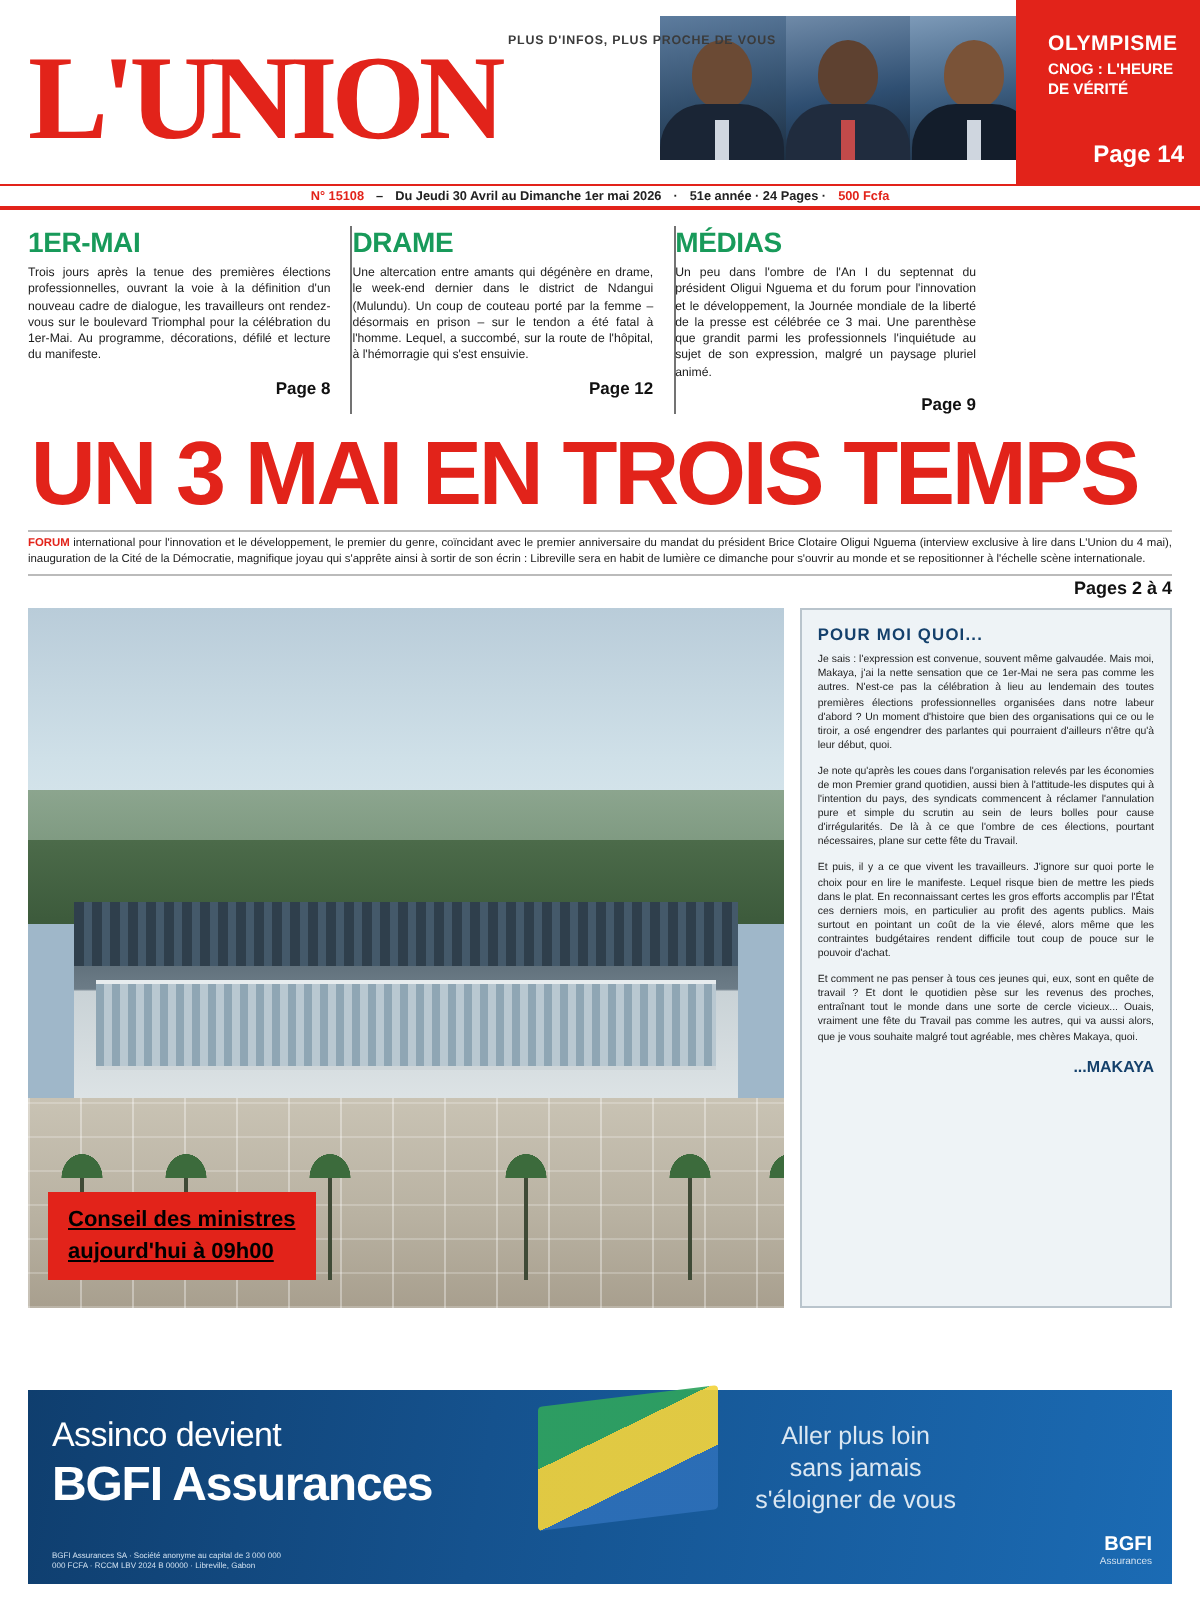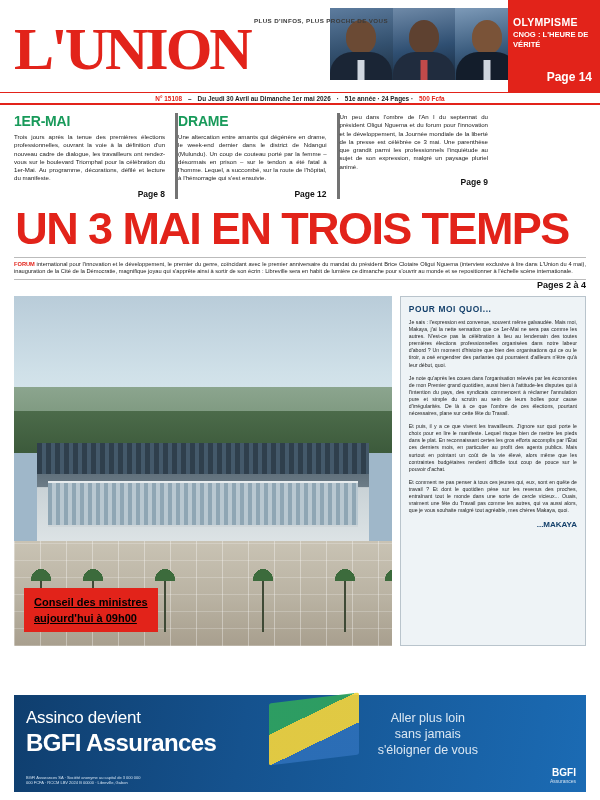--- a/index.html
+++ b/index.html
@@ -93,21 +93,21 @@
   }
   .p2 .tie { background: #c24a4a; }
   .p3 .tie { background: #cfd6df; }
   .masthead-right {
     position: absolute;
     right: 0; top: 0;
     width: 92px; height: 92px;
     background: #e2231a;
     color: #fff;
     z-index: 5;
-    padding: 16px 8px 0 5px;
+    padding: 16px 8px 0 16px;
   }
   .mr-t1 {
     font-size: 10.5px; font-weight: bold; letter-spacing: .3px;
     line-height: 12px;
   }
   .mr-t2 {
     font-size: 7.6px; line-height: 9.5px; margin-top: 2px;
     font-weight: bold;
   }
   .mr-page {
@@ -134,21 +134,21 @@
     display: flex;
     width: 512px;
     padding: 8px 14px 4px 14px;
     gap: 0;
   }
   .teaser {
     width: 185px;
     padding-right: 10px;
     position: relative;
   }
-  .teaser + .teaser { border-left: 3px solid #737373; }
+  .teaser + .teaser { border-left: 1px solid #737373; }
   .teaser h3 {
     margin: 0 0 4px 0;
     font-size: 14px;
     color: #189a5a;
     letter-spacing: -.2px;
     font-weight: bold;
   }
   .teaser p {
     margin: 0;
     font-size: 6.1px;
@@ -402,20 +402,21 @@
       <h3>1ER-MAI</h3>
       <p>Trois jours après la tenue des premières élections professionnelles, ouvrant la voie à la définition d'un nouveau cadre de dialogue, les travailleurs ont rendez-vous sur le boulevard Triomphal pour la célébration du 1er-Mai. Au programme, décorations, défilé et lecture du manifeste.</p>
       <div class="pg">Page 8</div>
     </div>
     <div class="teaser">
       <h3>DRAME</h3>
       <p>Une altercation entre amants qui dégénère en drame, le week-end dernier dans le district de Ndangui (Mulundu). Un coup de couteau porté par la femme – désormais en prison – sur le tendon a été fatal à l'homme. Lequel, a succombé, sur la route de l'hôpital, à l'hémorragie qui s'est ensuivie.</p>
       <div class="pg">Page 12</div>
     </div>
     <div class="teaser">
+      <h3>MÉDIAS</h3>
       <p>Un peu dans l'ombre de l'An I du septennat du président Oligui Nguema et du forum pour l'innovation et le développement, la Journée mondiale de la liberté de la presse est célébrée ce 3 mai. Une parenthèse que grandit parmi les professionnels l'inquiétude au sujet de son expression, malgré un paysage pluriel animé.</p>
       <div class="pg">Page 9</div>
     </div>
   </div>
 
   <div class="headline-band">
     <h1 class="headline">UN 3 MAI EN TROIS TEMPS</h1>
   </div>
 
   <div class="deck">

